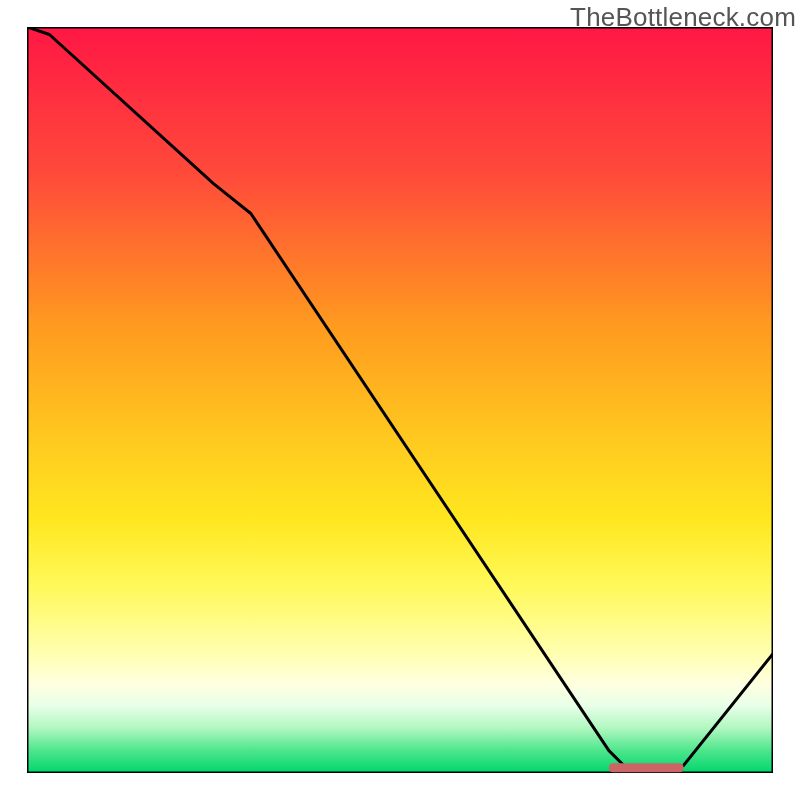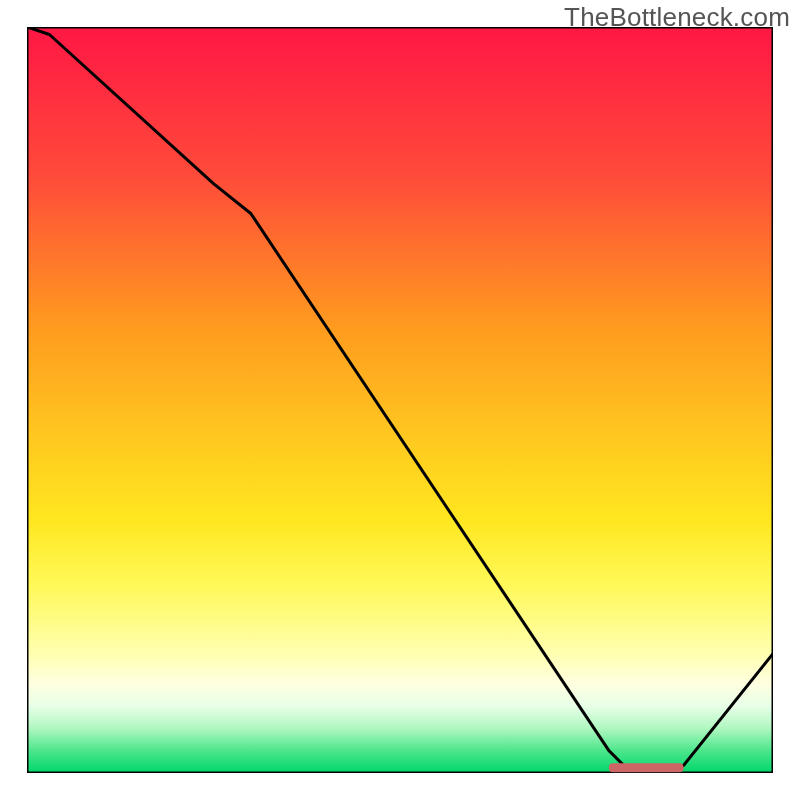--- a/index.html
+++ b/index.html
@@ -11,21 +11,21 @@
     font-family: Arial, Helvetica, sans-serif;
   }
   .wrap {
     position: relative;
     width: 800px;
     height: 800px;
   }
   .watermark {
     position: absolute;
     top: 2px;
-    right: 10px;
+    right: 4px;
     color: #555555;
     font-size: 26px;
     font-weight: normal;
     letter-spacing: 0.2px;
     user-select: none;
   }
   .plot {
     position: absolute;
     left: 27px;
     top: 27px;

